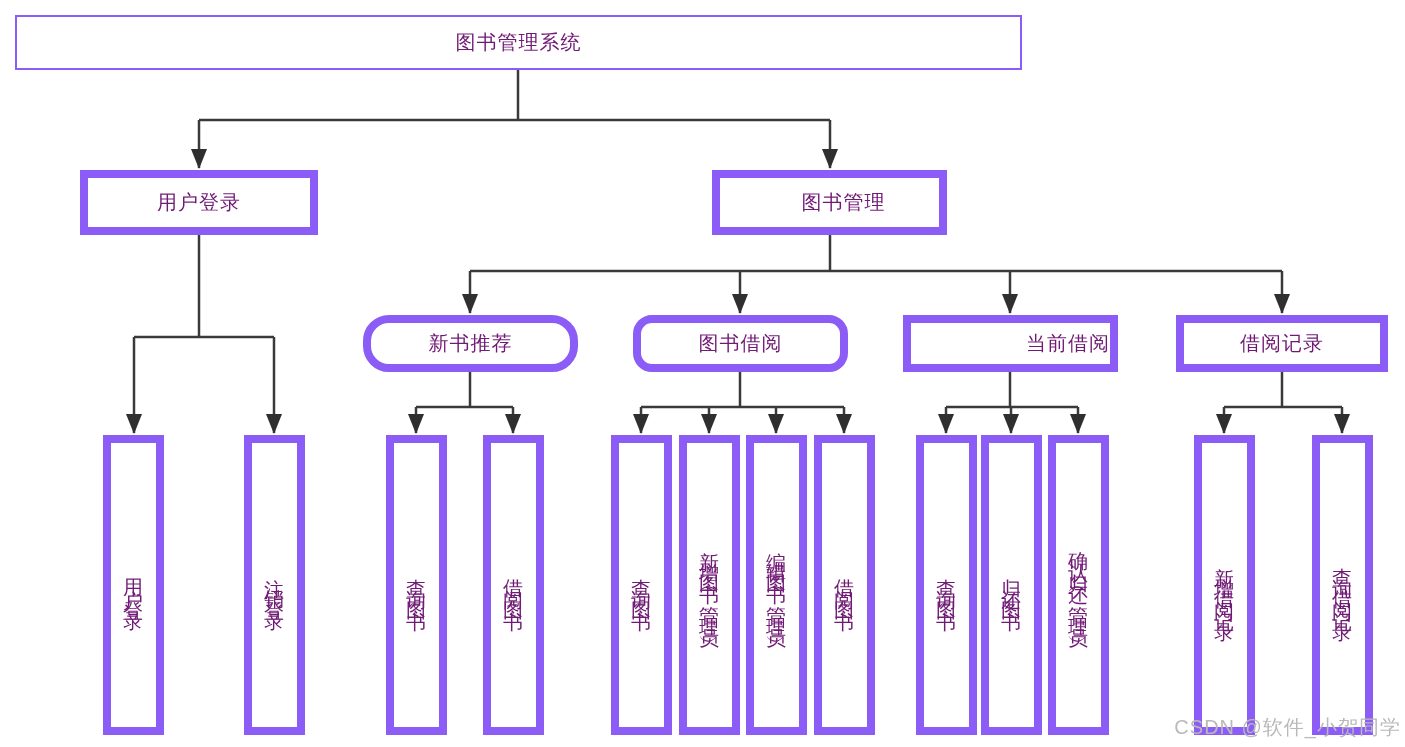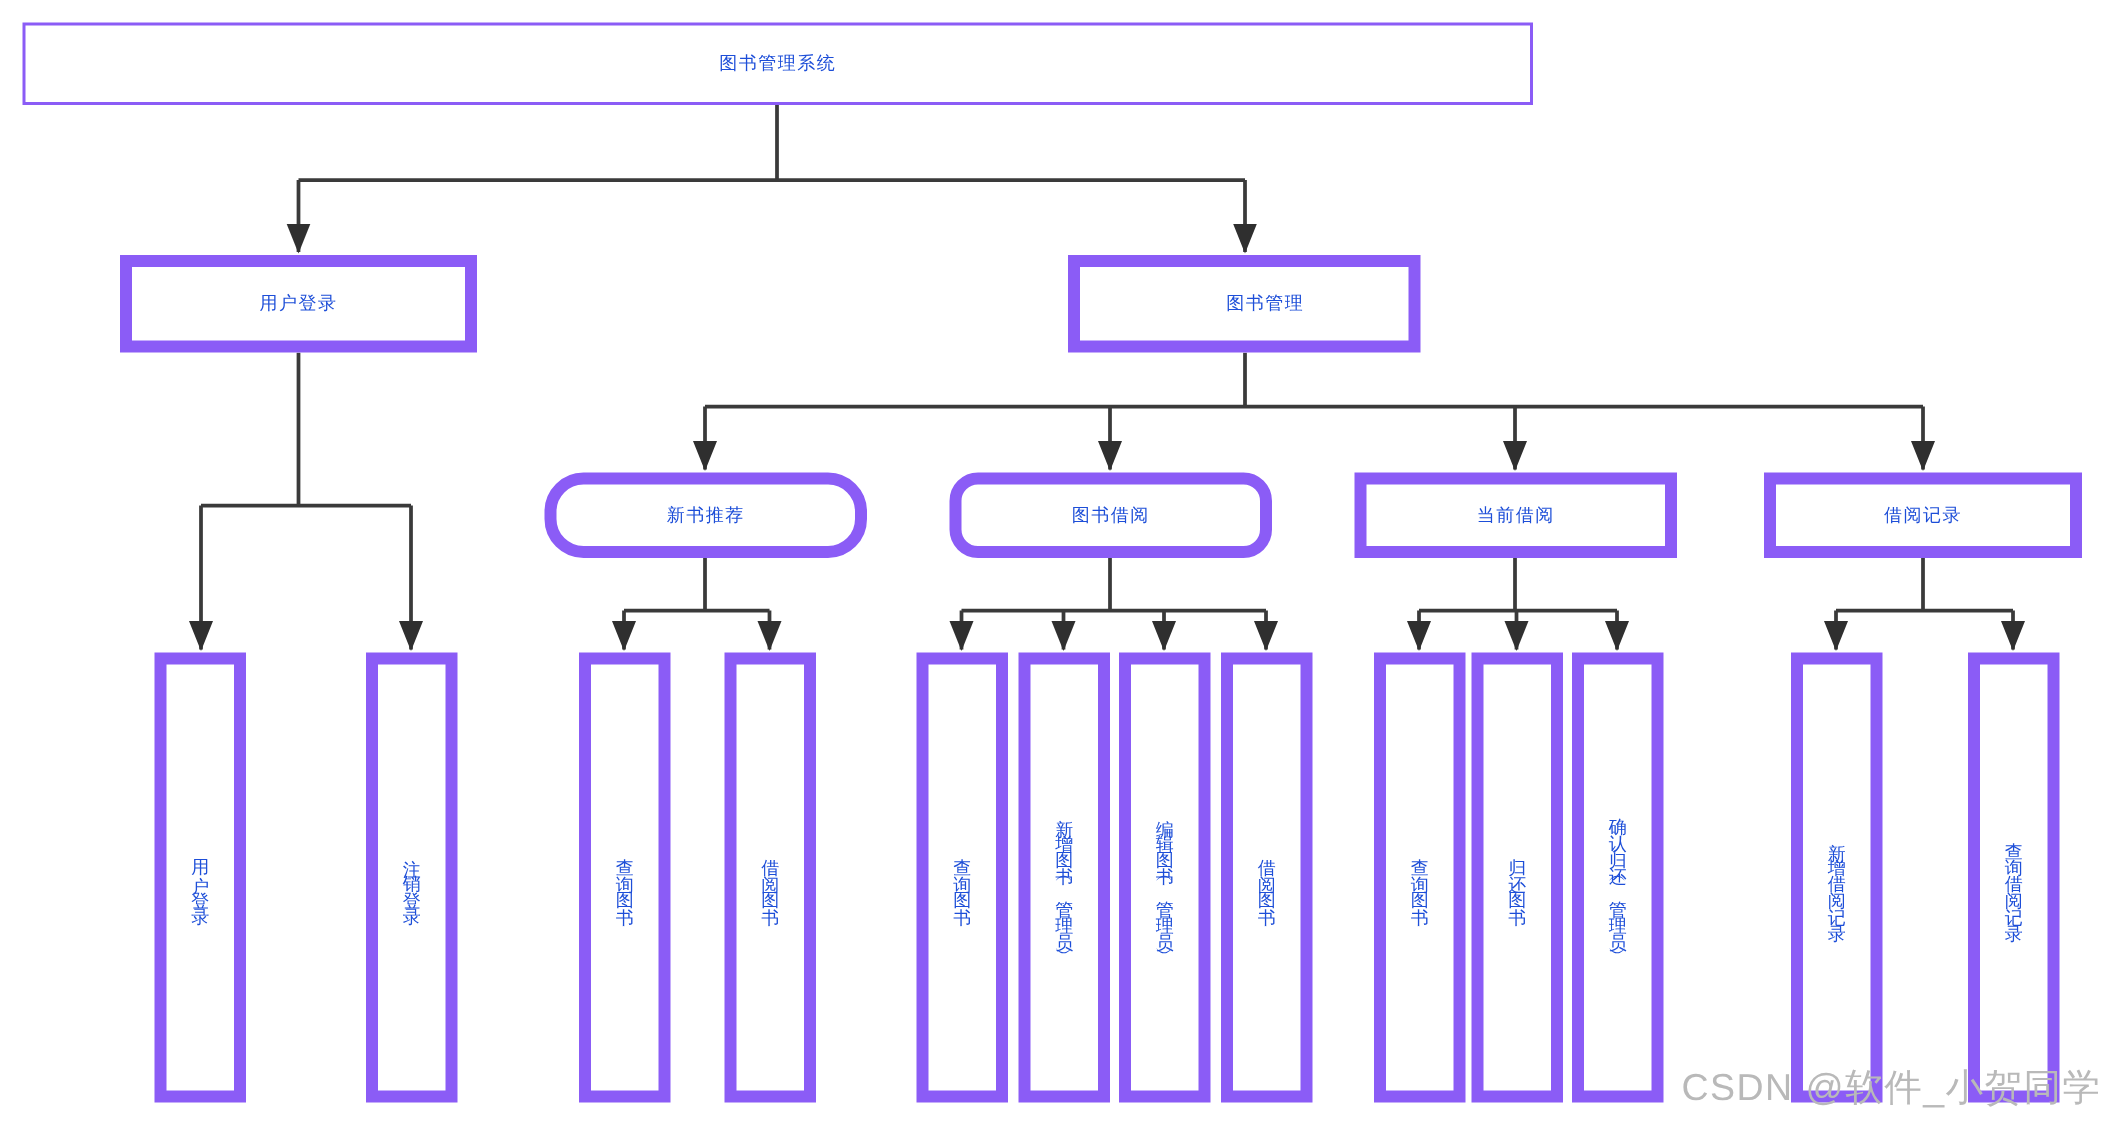--- a/index.html
+++ b/index.html
@@ -15,41 +15,41 @@
     position: absolute;
     left: 0; top: 0;
     width: 1405px; height: 747px;
     z-index: 0;
   }
   .node {
     position: absolute;
     box-sizing: border-box;
     background: #ffffff;
     border: 8px solid #8b5cf6;
-    color: #1d4ed8;
+    color: #701a75;
     display: flex;
     align-items: center;
     justify-content: center;
     z-index: 1;
-    font-size: 12px;
+    font-size: 20px;
     letter-spacing: 1px;
   }
   .node.root { border-width: 2px; }
   .leaf .vtext {
     writing-mode: vertical-rl;
     letter-spacing: 11px;
     line-height: 1;
   }
   .watermark {
     position: absolute;
     right: 4px;
     bottom: 6px;
     z-index: 2;
     color: #b9b9b9;
-    font-size: 25px;
+    font-size: 20px;
     letter-spacing: 1px;
     white-space: nowrap;
   }
 </style>
 </head>
 <body>
 
 <div class="canvas">
 
   <svg class="wires" viewBox="0 0 1405 747" xmlns="http://www.w3.org/2000/svg" fill="none" stroke="#3a3a3a" stroke-width="2.5">
@@ -124,21 +124,21 @@
   <div class="node" style="left:712px; top:170px; width:235px; height:65px;padding-left:28px;">
     <span>图书管理</span>
   </div>
 
   <div class="node" style="left:363px; top:315px; width:215px; height:57px;border-radius:26px;">
     <span>新书推荐</span>
   </div>
   <div class="node" style="left:633px; top:315px; width:215px; height:57px;border-radius:19px;">
     <span>图书借阅</span>
   </div>
-  <div class="node" style="left:903px; top:315px; width:215px; height:57px;">
+  <div class="node" style="left:903px; top:315px; width:215px; height:57px;justify-content:flex-end;">
     <span>当前借阅</span>
   </div>
   <div class="node" style="left:1176px; top:315px; width:212px; height:57px;text-align:right;">
     <span>借阅记录</span>
   </div>
 
   <div class="node leaf" style="left:103px; top:435px; width:61px; height:300px;">
     <span class="vtext">用户登录</span>
   </div>
   <div class="node leaf" style="left:244px; top:435px; width:61px; height:300px;">

